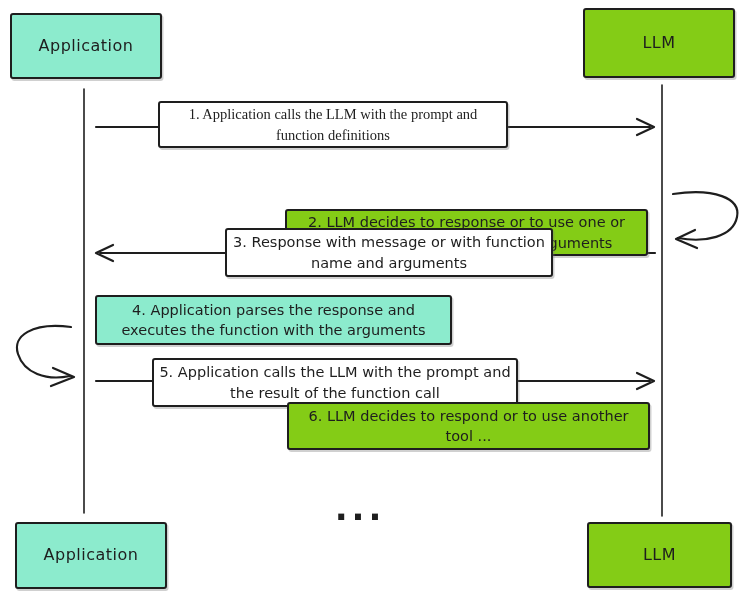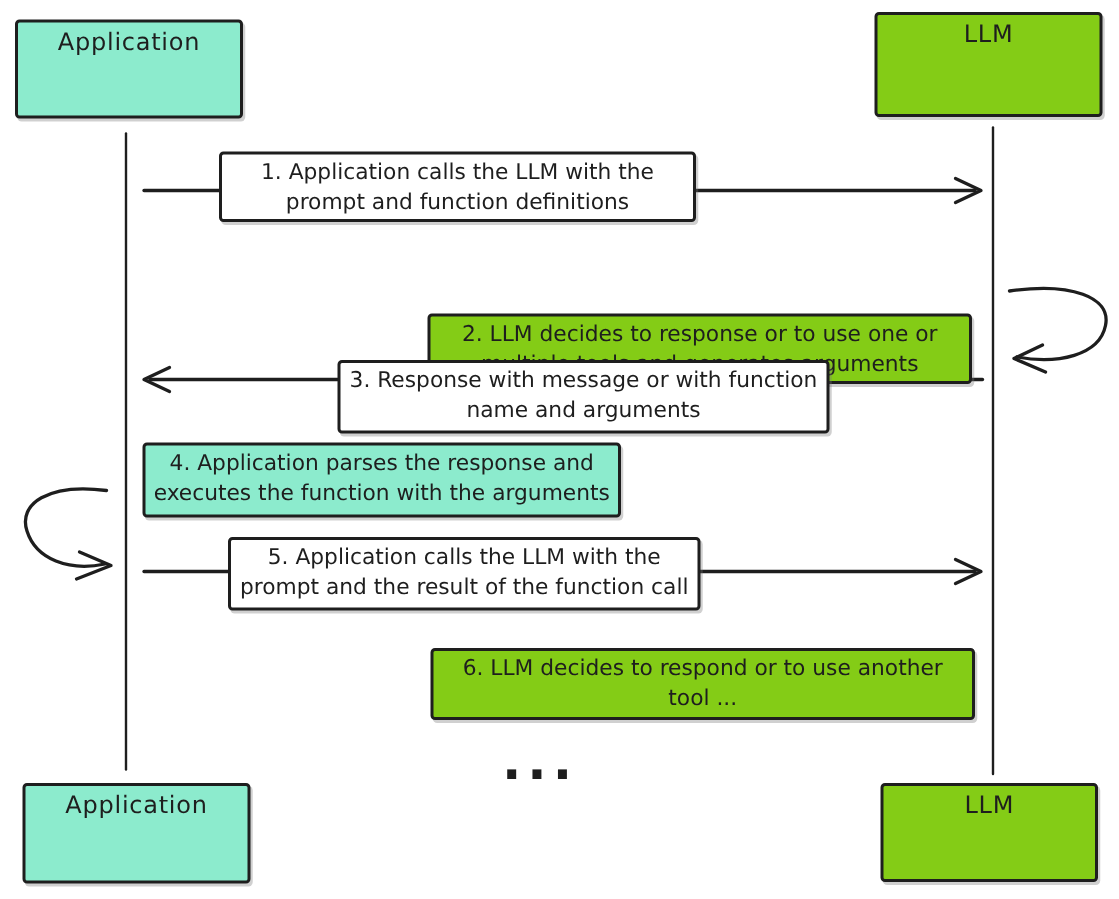--- a/index.html
+++ b/index.html
@@ -5,21 +5,21 @@
   html,body{margin:0;padding:0;background:#ffffff;}
   .canvas{
     position:relative;width:746px;height:599px;background:#ffffff;
     font-family:"DejaVu Sans",sans-serif;color:#1e1e1e;overflow:hidden;
   }
   svg.wires{position:absolute;left:0;top:0;width:746px;height:599px;}
   svg.wires path, svg.wires line, svg.wires polyline{
     stroke:#1e1e1e;fill:none;stroke-linecap:round;stroke-linejoin:round;
   }
   .box{
-    position:absolute;display:flex;align-items:flex-start;justify-content:center;
+    position:absolute;display:flex;align-items:center;justify-content:center;
     text-align:center;border:2px solid #1e1e1e;border-radius:3px;
     font-size:14.5px;line-height:1.4;padding:2px 4px;box-sizing:border-box;
     box-shadow:1.5px 2px 0 rgba(120,120,120,0.35);
   }
   .actor{font-size:16px;border-width:2.5px;letter-spacing:0.5px;}
   .fill-green{background:#8cebcd;}
   .fill-blue{background:#84cc16;}
   .fill-white{background:#ffffff;}
   .ellipsis{
     position:absolute;left:330px;top:488px;width:60px;text-align:center;
@@ -53,41 +53,41 @@
   </svg>
 
   <div class="box actor fill-green" style="left:10px;top:13px;width:152px;height:66px;">
     <span>Application</span>
   </div>
 
   <div class="box actor fill-blue" style="left:583px;top:8px;width:152px;height:70px;">
     <span>LLM</span>
   </div>
 
-  <div class="box fill-white" style="left:146px;top:101px;width:318px;height:47px;">
+  <div class="box fill-white" style="left:158px;top:101px;width:350px;height:47px;font-family:Liberation Serif, serif;">
     <span>1. Application calls the LLM with the prompt and function definitions</span>
   </div>
 
   <div class="box fill-blue" style="left:285px;top:165px;width:363px;height:47px;margin-top:44px;">
     <span>2. LLM decides to response or to use one or multiple tools and generates arguments</span>
   </div>
 
-  <div class="box fill-white" style="left:225px;top:240px;width:328px;height:49px;">
+  <div class="box fill-white" style="left:225px;top:228px;width:328px;height:49px;">
     <span>3. Response with message or with function name and arguments</span>
   </div>
 
-  <div class="box fill-green" style="left:95px;top:295px;width:319px;height:50px;">
+  <div class="box fill-green" style="left:95px;top:295px;width:357px;height:50px;">
     <span>4. Application parses the response and executes the function with the arguments</span>
   </div>
 
-  <div class="box fill-white" style="left:152px;top:358px;width:315px;height:49px;">
+  <div class="box fill-white" style="left:152px;top:358px;width:366px;height:49px;">
     <span>5. Application calls the LLM with the prompt and the result of the function call</span>
   </div>
 
-  <div class="box fill-blue" style="left:287px;top:432px;width:363px;height:48px;">
+  <div class="box fill-blue" style="left:287px;top:402px;width:363px;height:48px;">
     <span>6. LLM decides to respond or to use another tool ...</span>
   </div>
 
   <div class="ellipsis">...</div>
 
   <div class="box actor fill-green" style="left:15px;top:522px;width:152px;height:67px;">
     <span>Application</span>
   </div>
 
   <div class="box actor fill-blue" style="left:587px;top:522px;width:145px;height:66px;">

